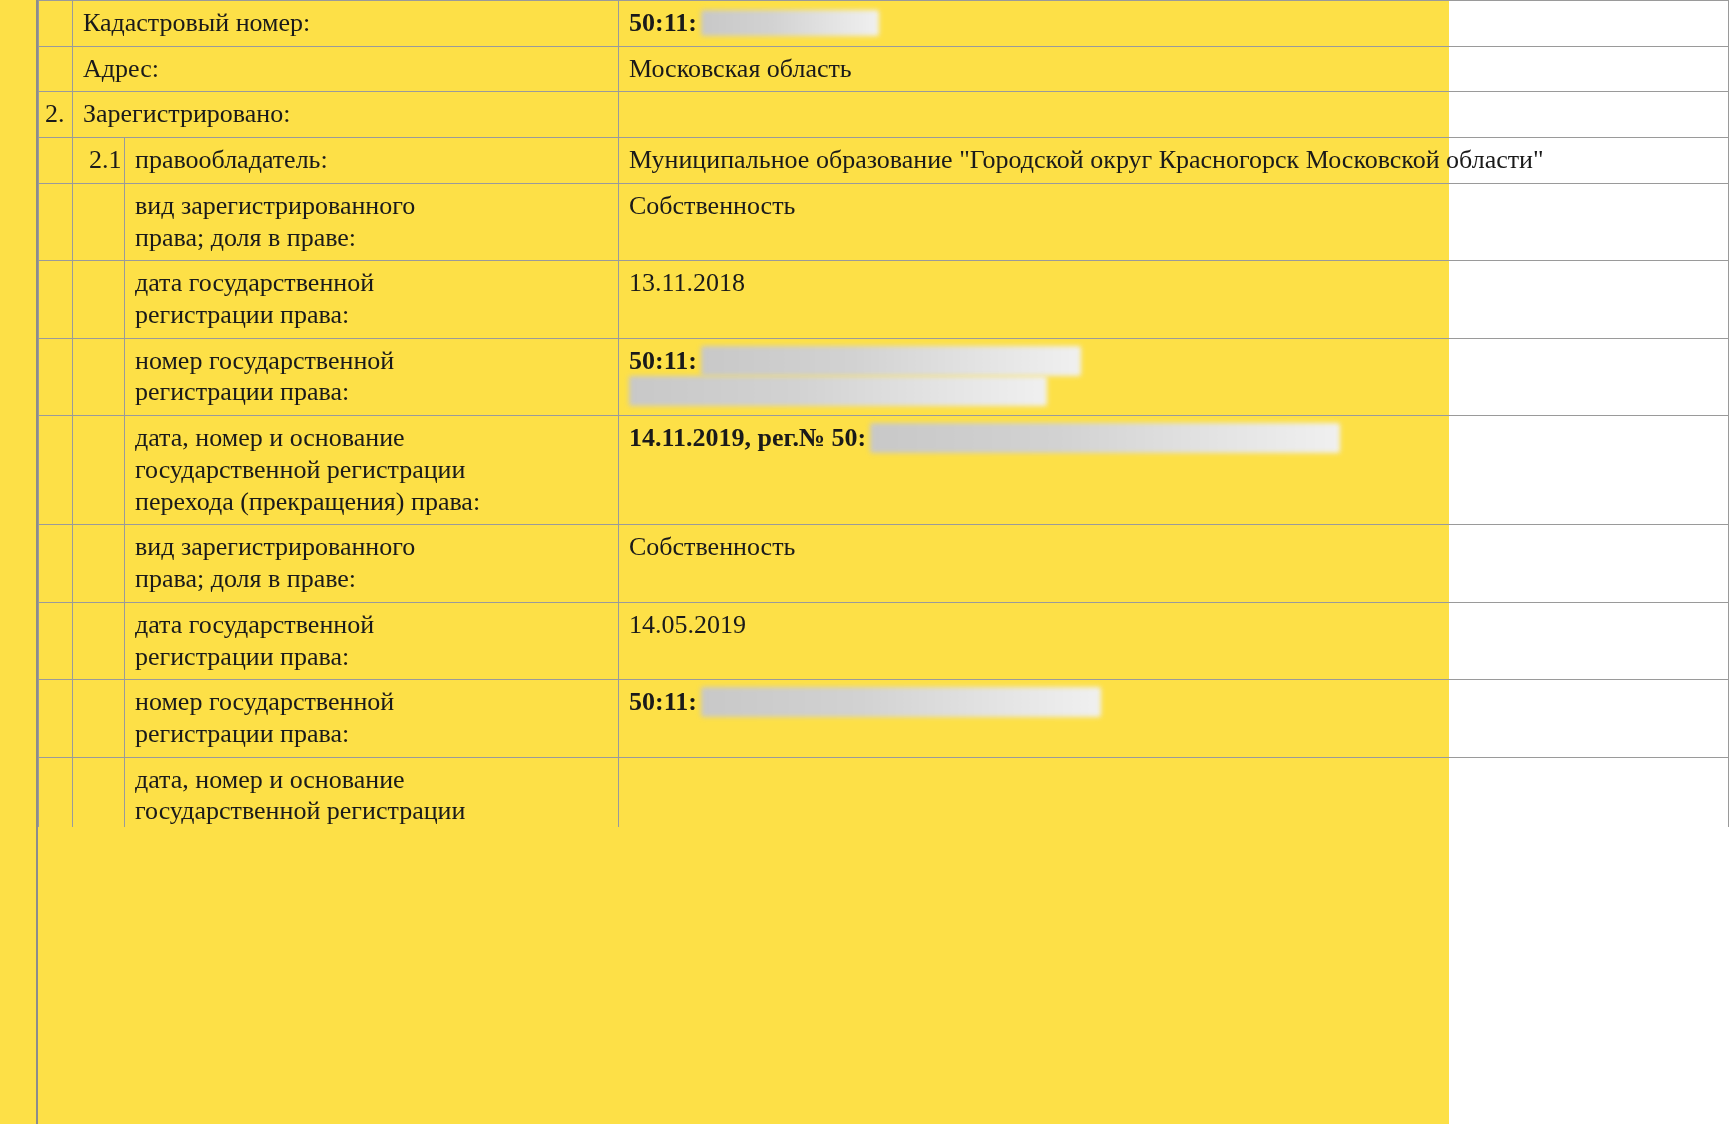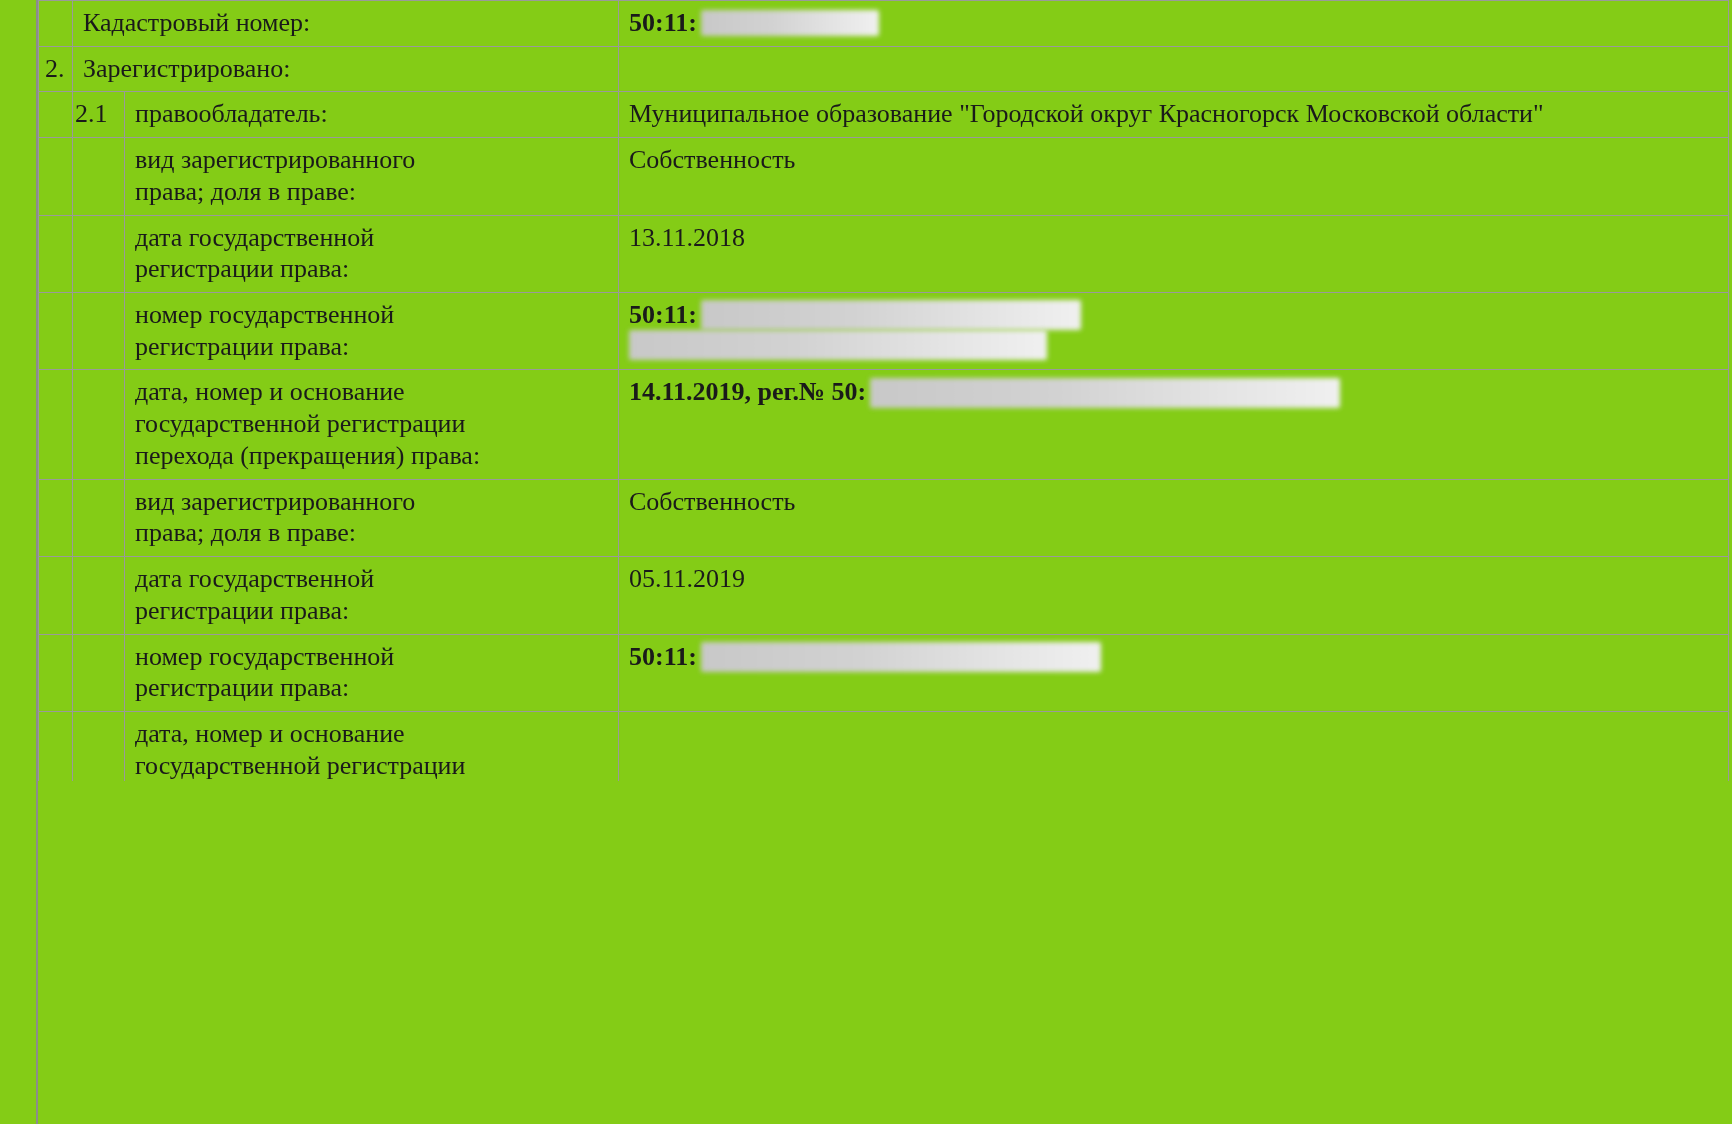--- a/index.html
+++ b/index.html
@@ -9,23 +9,23 @@
   }
   body {
     width: 1732px;
     height: 1124px;
     font-family: "Liberation Serif", serif;
     color: #1a1a1a;
     overflow: hidden;
   }
   .page {
     position: relative;
-    width: 1732px;
+    width: 1449px;
     height: 1124px;
-    background: #84cc16;
+    background: #fde047;
   }
   
   .outer-left-rule {
     position: absolute;
     left: 36px;
     top: 0;
     width: 2px;
     height: 1124px;
     background: #8c8c8c;
   }
@@ -45,21 +45,21 @@
     line-height: 1.22;
   }
   td.num-col {
     width: 34px;
     padding-left: 6px;
     padding-right: 4px;
     text-align: left;
   }
   td.sub-col {
     width: 52px;
-    padding-left: 2px;
+    padding-left: 16px;
     padding-right: 4px;
     text-align: left;
   }
   td.label-col {
     width: 480px;
   }
   td.value-col {
     width: 1000px;
   }
   td.value-just {
@@ -113,20 +113,25 @@
     <tbody>
 
       <tr>
         <td class="num-col no-left-border no-top-border"></td>
         <td class="label-col no-top-border" colspan="2">Кадастровый номер:</td>
         <td class="value-col no-top-border no-right-border">
           <span class="value-inline">50:11:</span><span class="redact r1"></span>
         </td>
       </tr>
 
+      <tr>
+        <td class="num-col no-left-border"></td>
+        <td class="label-col" colspan="2">Адрес:</td>
+        <td class="value-col no-right-border">Московская область</td>
+      </tr>
 
       <tr>
         <td class="num-col no-left-border">2.</td>
         <td class="label-col" colspan="2">Зарегистрировано:</td>
         <td class="value-col no-right-border"></td>
       </tr>
 
       <tr>
         <td class="num-col no-left-border"></td>
         <td class="sub-col">2.1</td>
@@ -216,21 +221,21 @@
       <tr>
         <td class="num-col no-left-border"></td>
         <td class="sub-col"></td>
         <td class="label-col">
           <span class="block-line label-just">
             <span>дата</span>
             <span>государственной</span>
           </span>
           <span class="block-line">регистрации права:</span>
         </td>
-        <td class="value-col no-right-border">05.11.2019</td>
+        <td class="value-col no-right-border">14.05.2019</td>
       </tr>
 
       <tr>
         <td class="num-col no-left-border"></td>
         <td class="sub-col"></td>
         <td class="label-col">
           <span class="block-line label-just">
             <span>номер</span>
             <span>государственной</span>
           </span>

